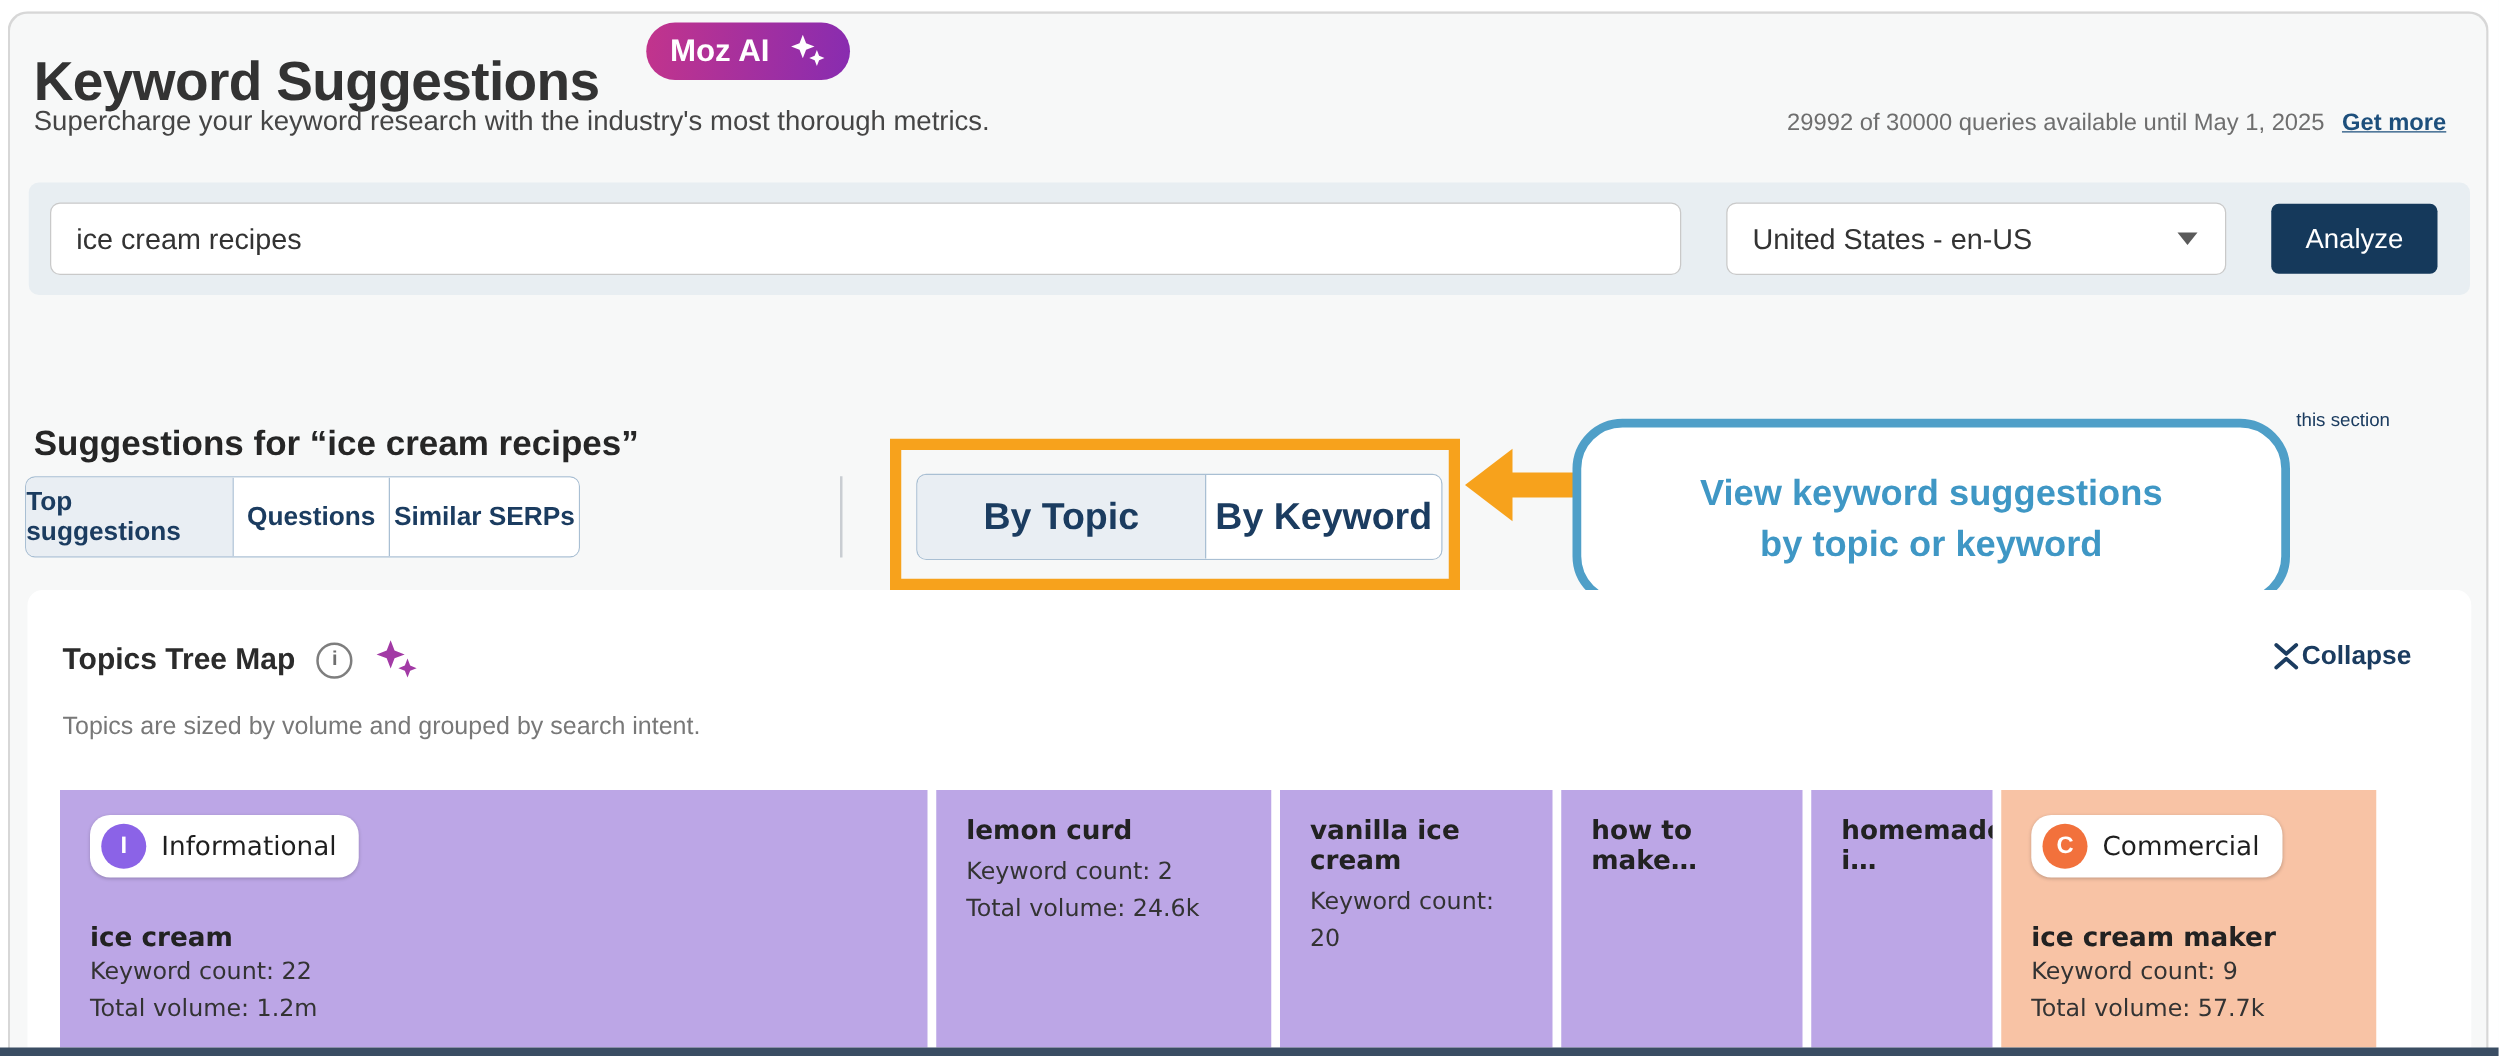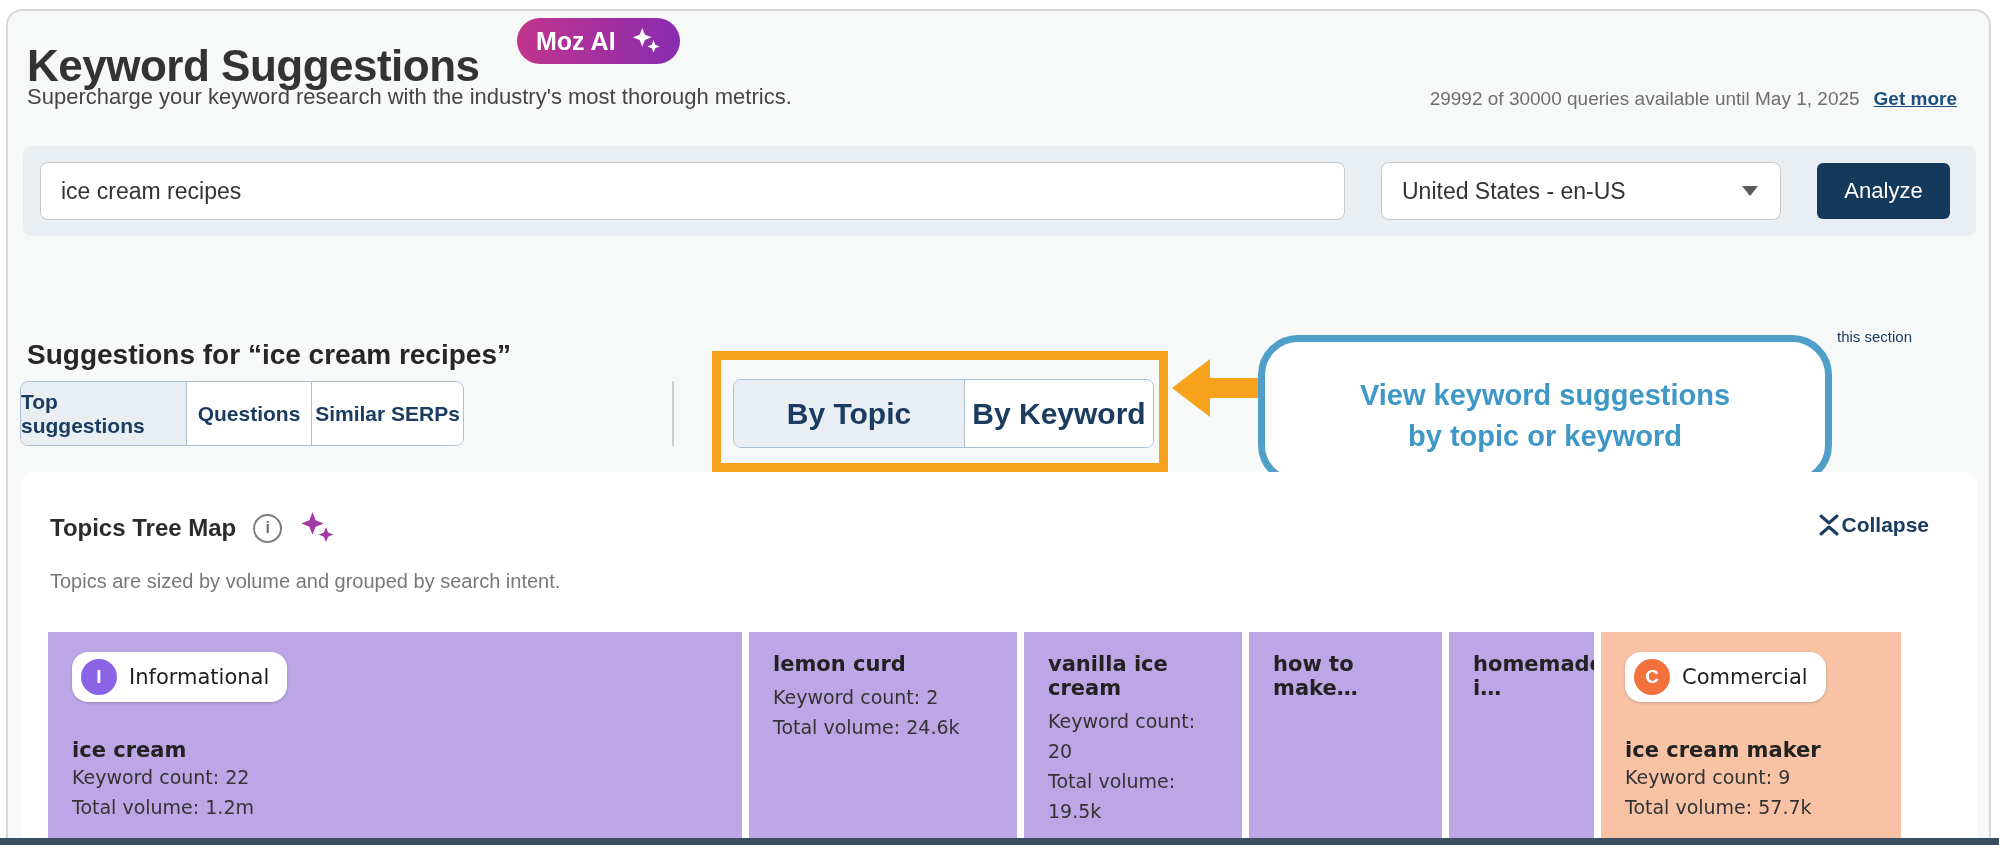--- a/index.html
+++ b/index.html
@@ -202,24 +202,20 @@
         <span>24.6k</span>
       </div>
     </div>
 
     <div class="tm-block tm-purple" style="width:218px">
       <div class="tm-title solo">vanilla ice cream</div>
       <div class="tm-stat">
         <span>Keyword count:</span>
         <span>20</span>
       </div>
-      <div class="tm-stat">
-        <span>Total volume:</span>
-        <span>19.5k</span>
-      </div>
     </div>
 
     <div class="tm-block tm-purple" style="width:193px">
       <div class="tm-title solo">how to make…</div>
     </div>
 
     <div class="tm-block tm-purple" style="width:145px">
       <div class="tm-title solo">homemade i…</div>
     </div>
 

